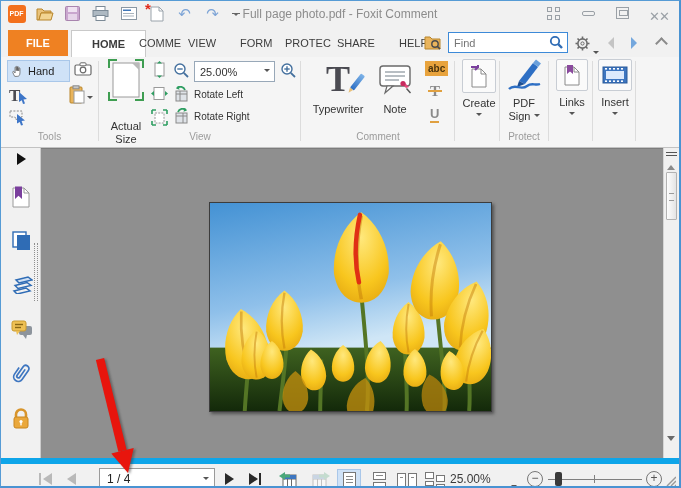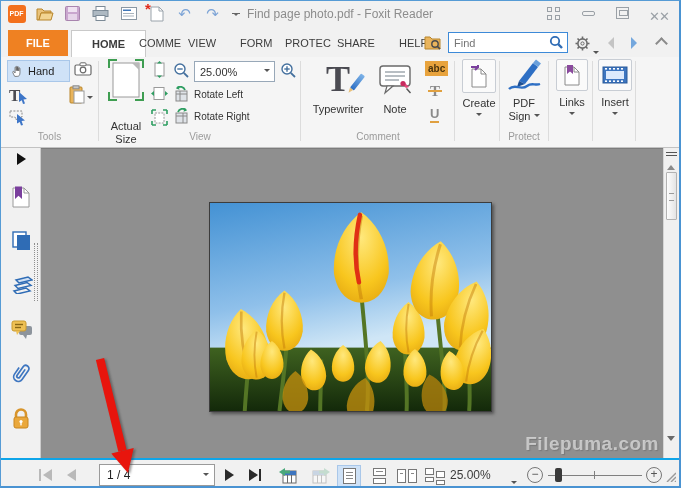--- a/index.html
+++ b/index.html
@@ -84,21 +84,21 @@
             border:1px solid #b2b2b2; border-radius:1px; }
   .vthumb::after { content:""; position:absolute; left:2px; top:20px; width:5px; height:6px;
                    border-top:1px solid #9a9a9a; border-bottom:1px solid #9a9a9a; }
   .tri-up { width:0; height:0; border:4px solid transparent; border-bottom:5px solid #8a8a8a; position:absolute; left:3px; top:13px; }
   .tri-dn { width:0; height:0; border:4px solid transparent; border-top:5px solid #6a6a6a; position:absolute; left:3px; top:288px; }
   .split-handle { position:absolute; left:2px; top:2px; width:11px; height:8px; }
   .split-handle::before { content:""; position:absolute; left:0; top:2px; width:11px; height:1px; background:#555; }
   .split-handle::after { content:""; position:absolute; left:0; top:5px; width:11px; height:1px; background:#555; }
 
   
-  .statusbar { position:absolute; left:0; top:457px; width:100%; height:31px; background:#f1f1f1; border-top:2px solid #0ea5e9; }
+  .statusbar { position:absolute; left:0; top:457px; width:100%; height:31px; background:#f1f1f1; border-top:6px solid #0ea5e9; }
   .nav-tri { position:absolute; top:9px; width:0; height:0; border:6px solid transparent; }
   .nav-tri.left { border-right:9px solid #b9b9b9; border-left:none; }
   .nav-tri.right { border-left:9px solid #2a2a2a; border-right:none; }
   .nav-bar { position:absolute; top:9px; width:2px; height:12px; }
   .pagebox { position:absolute; left:98px; top:4px; width:116px; height:22px; background:#fff; border:1px solid #9a9a9a;
              font-size:12px; color:#222; display:flex; align-items:center; }
   .pagebox .pv { flex:1; padding-left:7px; }
   .layout-ico { position:absolute; top:5px; width:24px; height:22px; display:flex; align-items:center; justify-content:center; }
   .layout-ico.sel { background:#cfe2f7; border:1px solid #a9c7e9; }
   .pg { border:1.5px solid #777; background:#fff; position:relative; }
@@ -162,21 +162,21 @@
       <div class="qico">
           <span class="arrow-glyph">↶</span>
         </div>
       <div class="qico">
           <span class="arrow-glyph">↷</span>
         </div>
       <div class="qico" style="width:10px;">
           <div class="caret-sm overline-caret"></div>
         </div>
     </div>
-    <div class="title-text">Find page photo.pdf - Foxit Reader</div>
+    <div class="title-text">Full page photo.pdf - Foxit Comment</div>
     <div class="winctl">
       <div class="winbtn">
         <div class="fsq" style="left:0;top:0;"></div>
           <div class="fsq" style="right:3px;top:0;"></div>
         <div class="fsq" style="left:0;bottom:0;"></div>
           <div class="fsq" style="right:3px;bottom:0;"></div>
       </div>
       <div class="winbtn">
           <div class="minbar"></div>
         </div>
@@ -601,21 +601,20 @@
             <g transform="translate(140,172) rotate(10) scale(0.85)">
                   <use href="#tu" fill="#c8920e"></use>
                 </g>
             <g transform="translate(205,175) rotate(-12) scale(0.8)">
                   <use href="#tu" fill="#b9850c"></use>
                 </g>
               </g>
           </g>
         </svg>
       </div>
-      <div class="watermark">Filepuma.com</div>
     </div>
 
     <div class="vscroll">
       <div class="split-handle"></div>
       <div class="tri-up"></div>
       <div class="vthumb"></div>
       <div class="tri-dn"></div>
     </div>
   </div>
 

